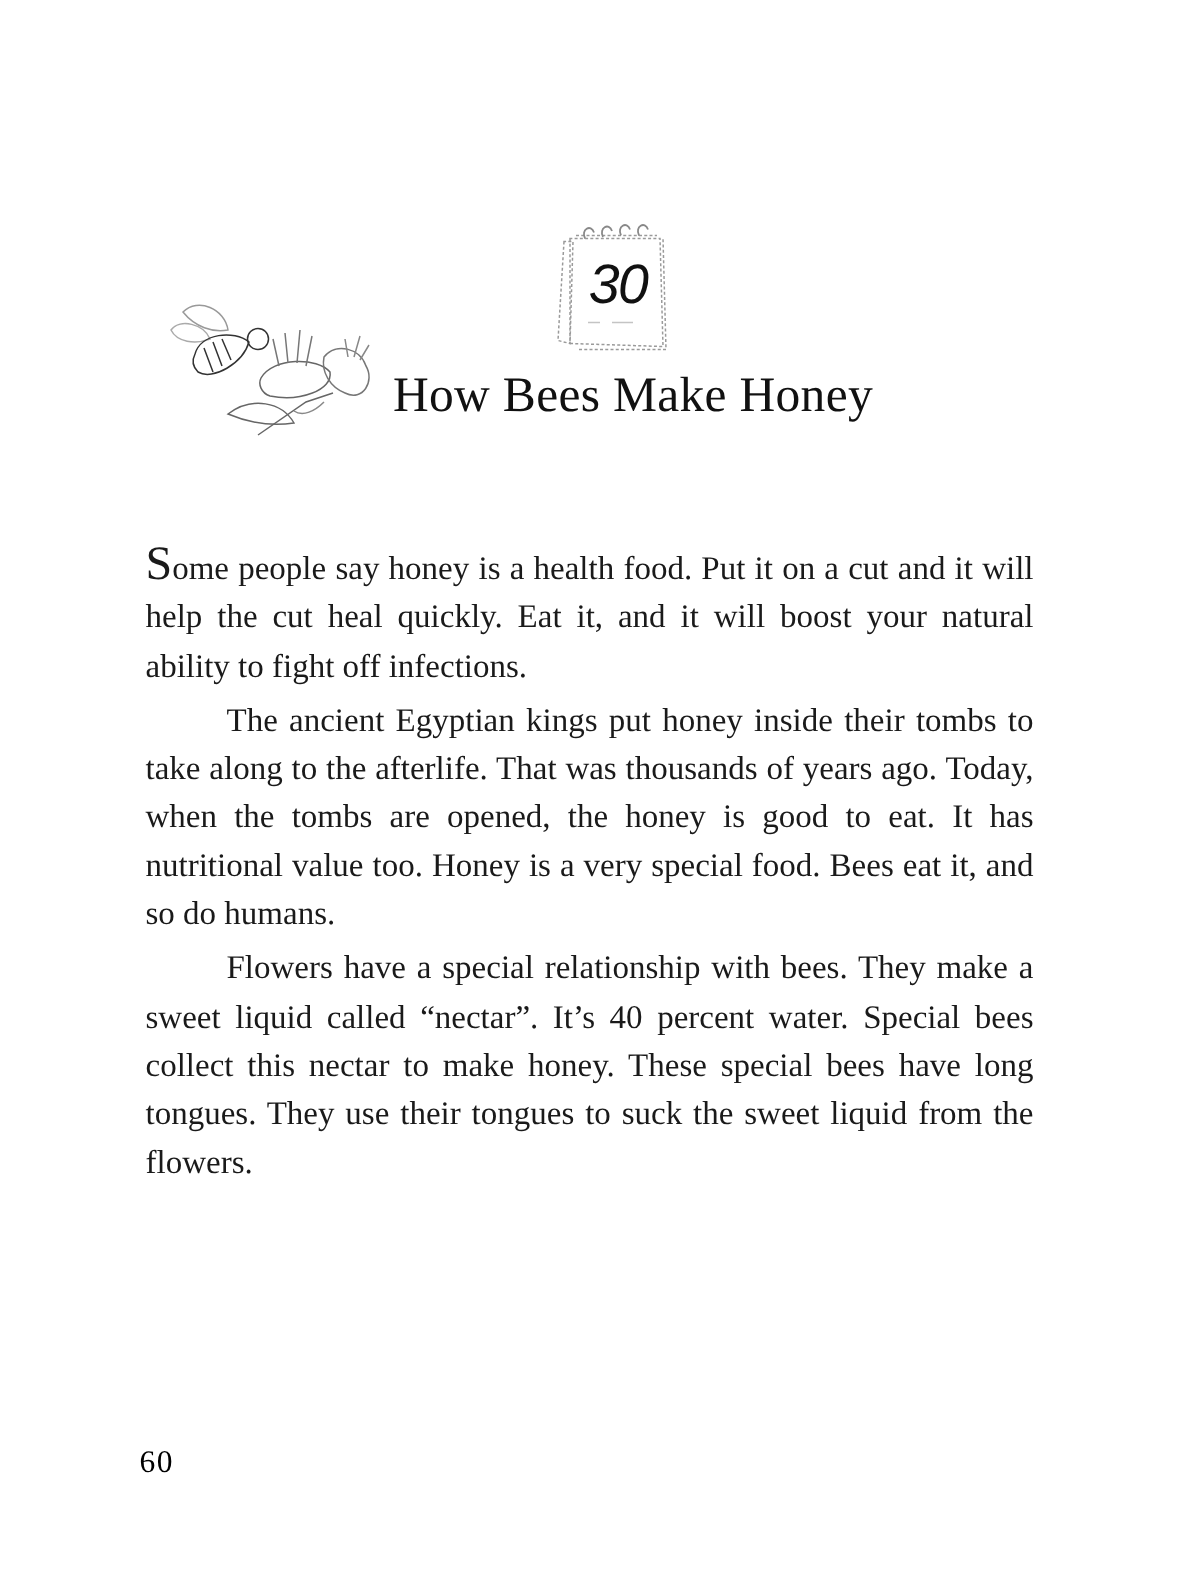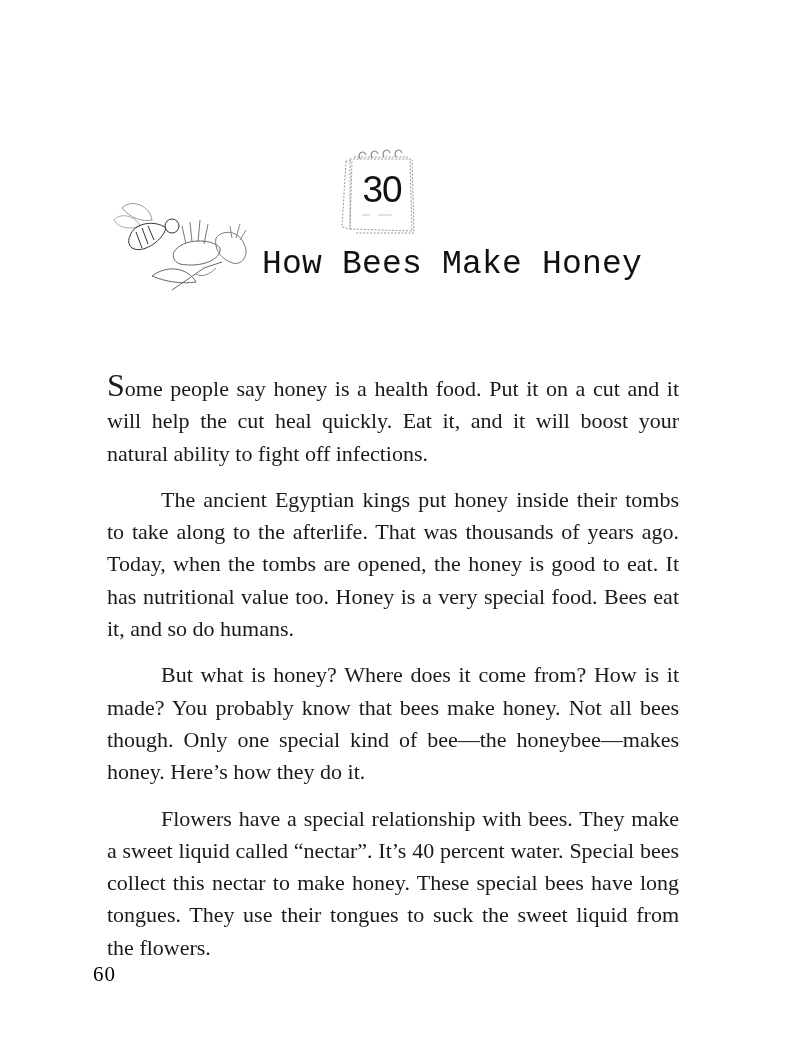--- a/index.html
+++ b/index.html
@@ -1,39 +1,39 @@
 <!DOCTYPE html>
 <html><head>
   <meta charset="utf-8">
   <style>
     html, body { margin: 0; padding: 0; }
     body {
       width: 800px; height: 1057px; background: #ffffff; position: relative; overflow: hidden;
       font-family: "Liberation Serif", "DejaVu Serif", serif; color: #1a1a1a;
     }
     .calendar {
-      position: absolute; left: 336px; top: 143px; width: 82px; height: 94px;
+      position: absolute; left: 366px; top: 143px; width: 82px; height: 94px; font-style: italic;
     }
     .calendar svg { position: absolute; left: 0; top: 0; }
     .calendar-number {
       position: absolute; left: 18px; top: 26px; width: 56px; text-align: center;
       font-family: "Liberation Sans", "DejaVu Sans", sans-serif; font-size: 37px; color: #111;
       letter-spacing: -1px;
     }
     .illustration { position: absolute; left: 112px; top: 198px; width: 150px; height: 100px; }
     .chapter-title {
       position: absolute; left: 262px; top: 246px;
-      font-family: Liberation Mono, monospace; font-size: 33px; color: #111;
+      font-family: Liberation Serif, serif; font-size: 33px; color: #111;
       letter-spacing: 0.2px; white-space: nowrap;
     }
     .body-text {
       position: absolute; left: 93px; top: 355px; width: 600px;
       font-size: 22px; line-height: 32.3px; text-align: justify; color: #1a1a1a;
     }
-    .body-text p { margin: 14px; }
+    .body-text p { margin: 4px; }
     .body-text p.indent { text-indent: 54px; }
     .drop-initial { font-size: 32px; line-height: 1; }
     .page-number {
       position: absolute; left: 93px; top: 962px; font-size: 21px; letter-spacing: 1px; color: #000000;
     }
     .watermark {
       position: absolute; left: 215px; top: 1033px;
       font-family: Liberation Sans, sans-serif; font-size: 11px; color: #b0b0b0; margin-top: 32px;
     }
   </style>
@@ -84,18 +84,17 @@
       <path d="M84 76 C90 80 98 76 104 70" stroke="#888"></path>
     </g>
   </svg>
 </div>
 
 <div class="chapter-title">How Bees Make Honey</div>
 
 <div class="body-text">
   <p><span class="drop-initial">S</span><span>ome people say honey is a health food. Put it on a cut and it will help the cut heal quickly. Eat it, and it will boost your natural ability to fight off infections.</span></p>
   <p class="indent">The ancient Egyptian kings put honey inside their tombs to take along to the afterlife. That was thousands of years ago. Today, when the tombs are opened, the honey is good to eat. It has nutritional value too. Honey is a very special food. Bees eat it, and so do humans.</p>
-  <p class="indent">But what is honey? Where does it come from? How is it made? You probably know that bees make honey. Not all bees though. Only one special kind of bee—the honeybee—makes honey. Here’s how they do it.</p>
   <p class="indent">Flowers have a special relationship with bees. They make a sweet liquid called “nectar”. It’s 40 percent water. Special bees collect this nectar to make honey. These special bees have long tongues. They use their tongues to suck the sweet liquid from the flowers.</p>
 </div>
 
 <div class="page-number">60</div>
 <div class="watermark">book-reader.cn</div>
 
 </body></html>

